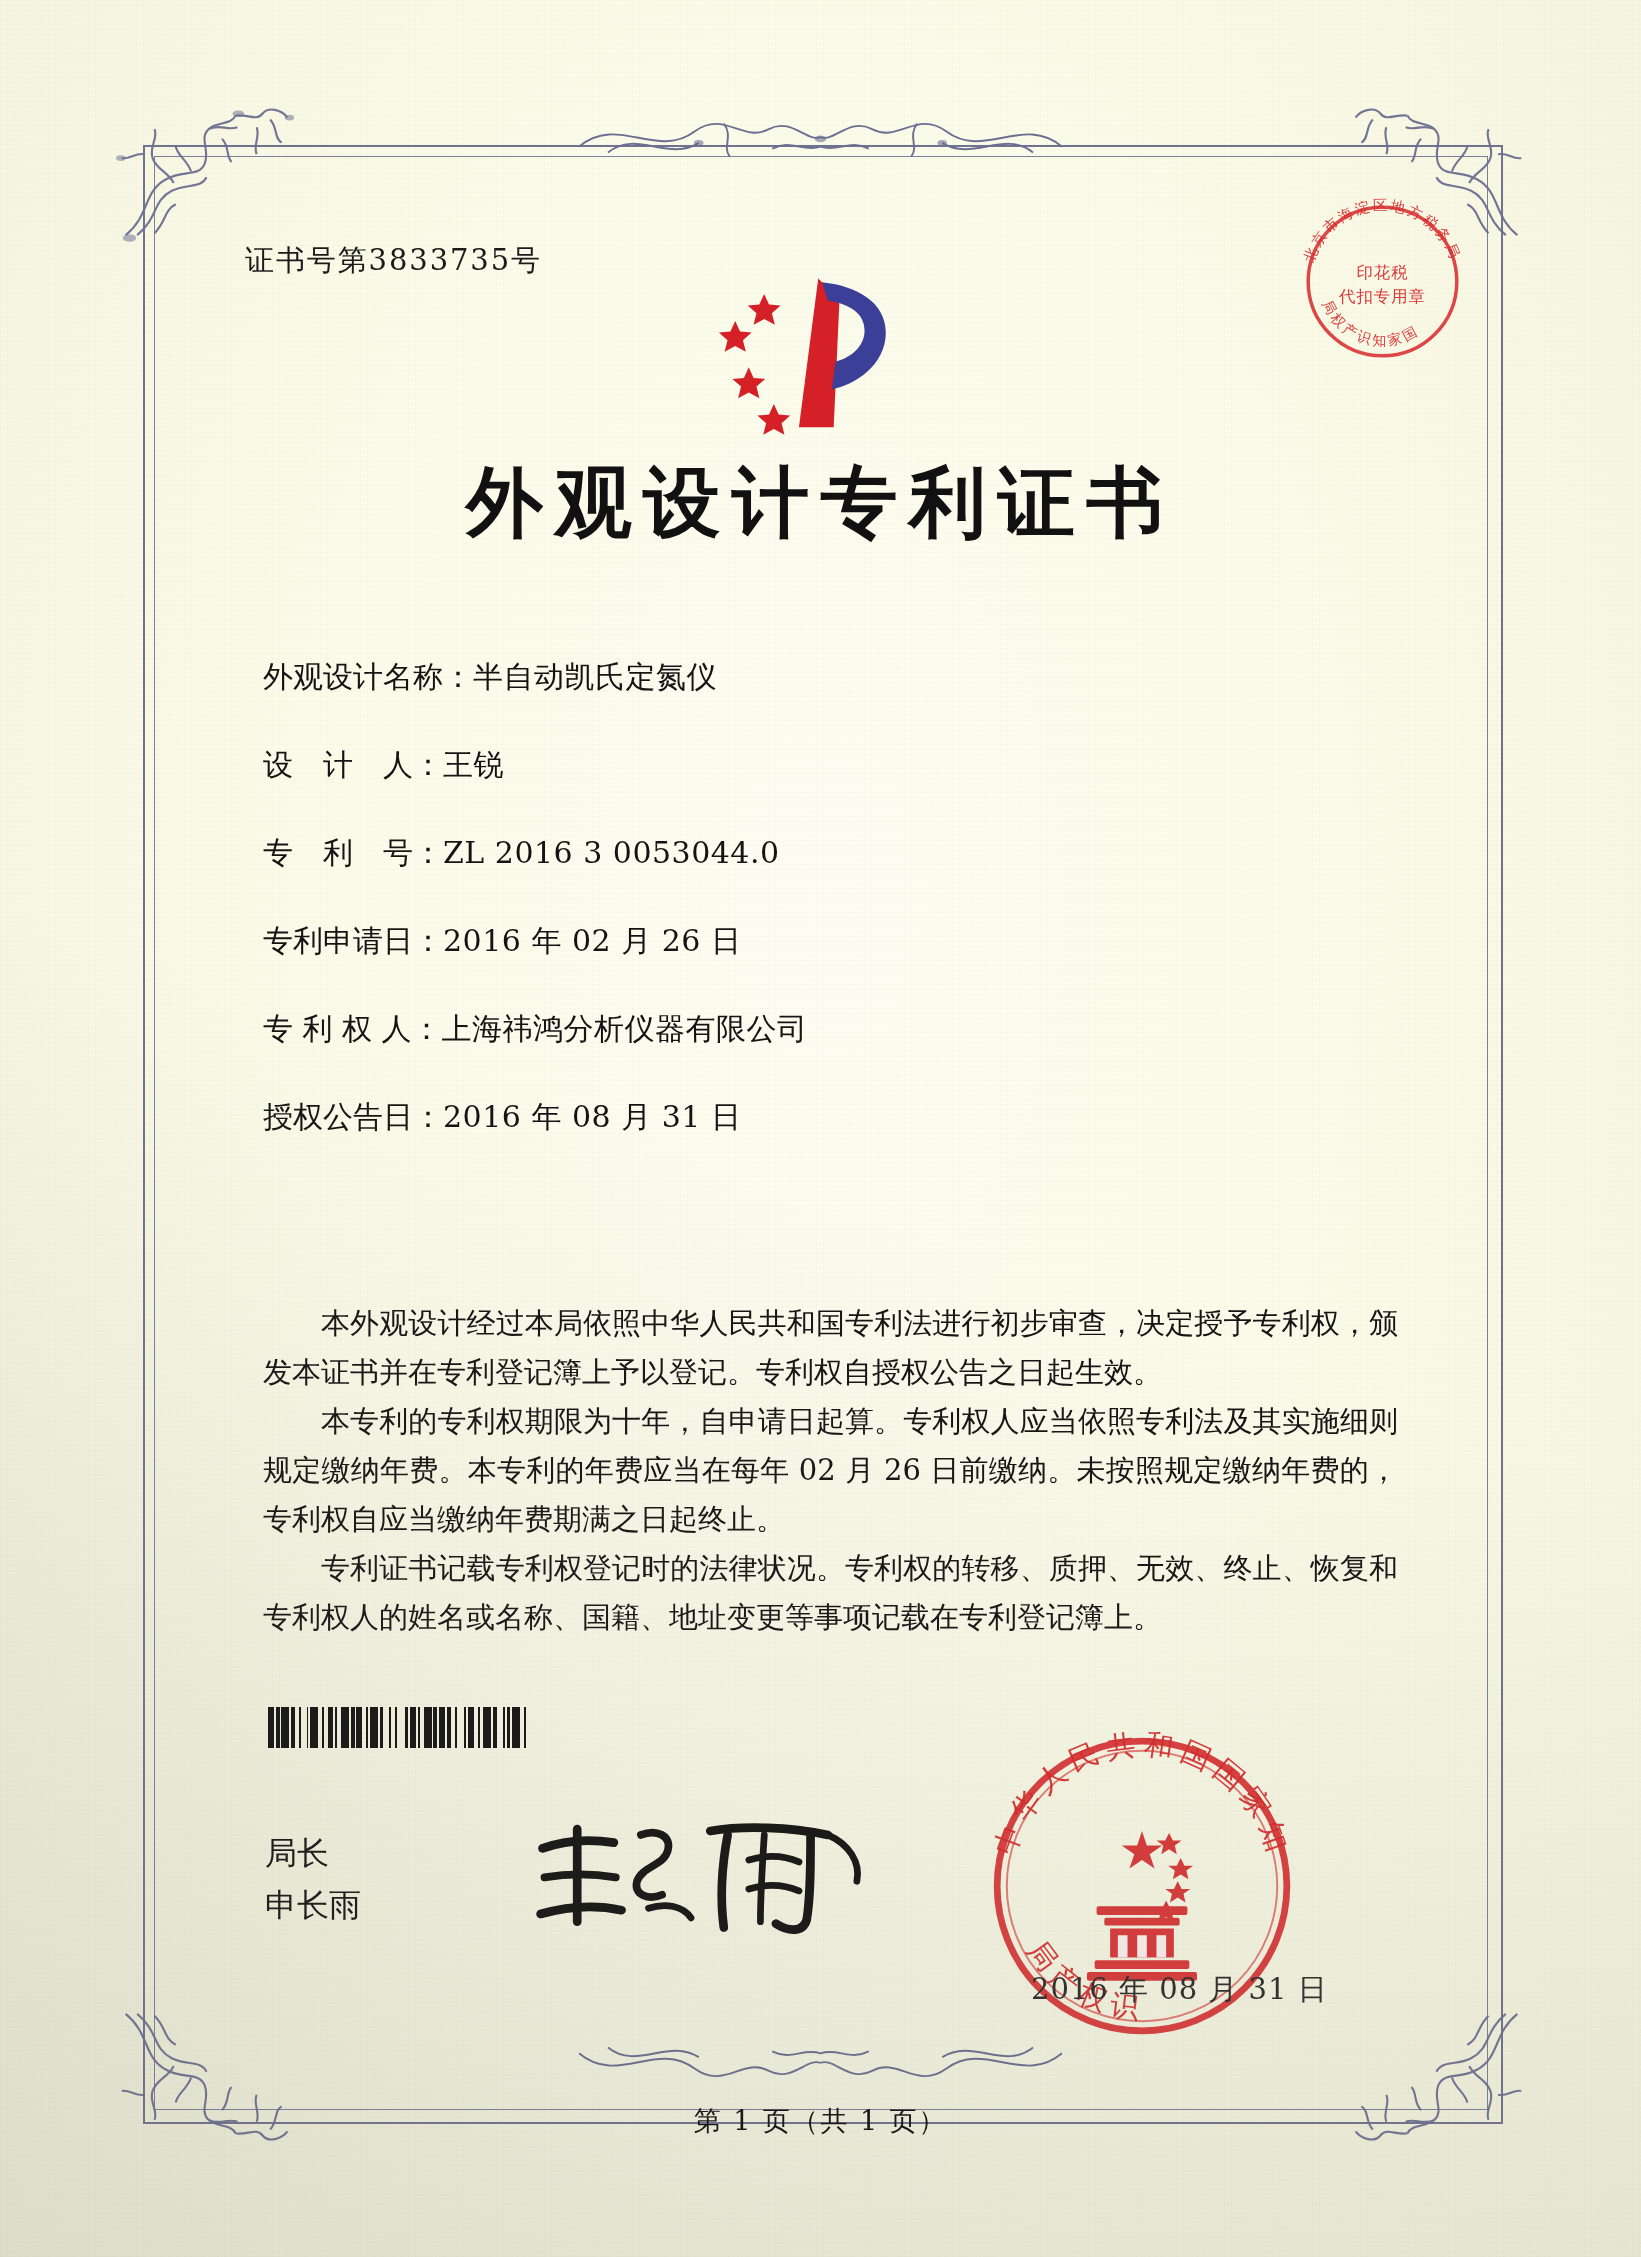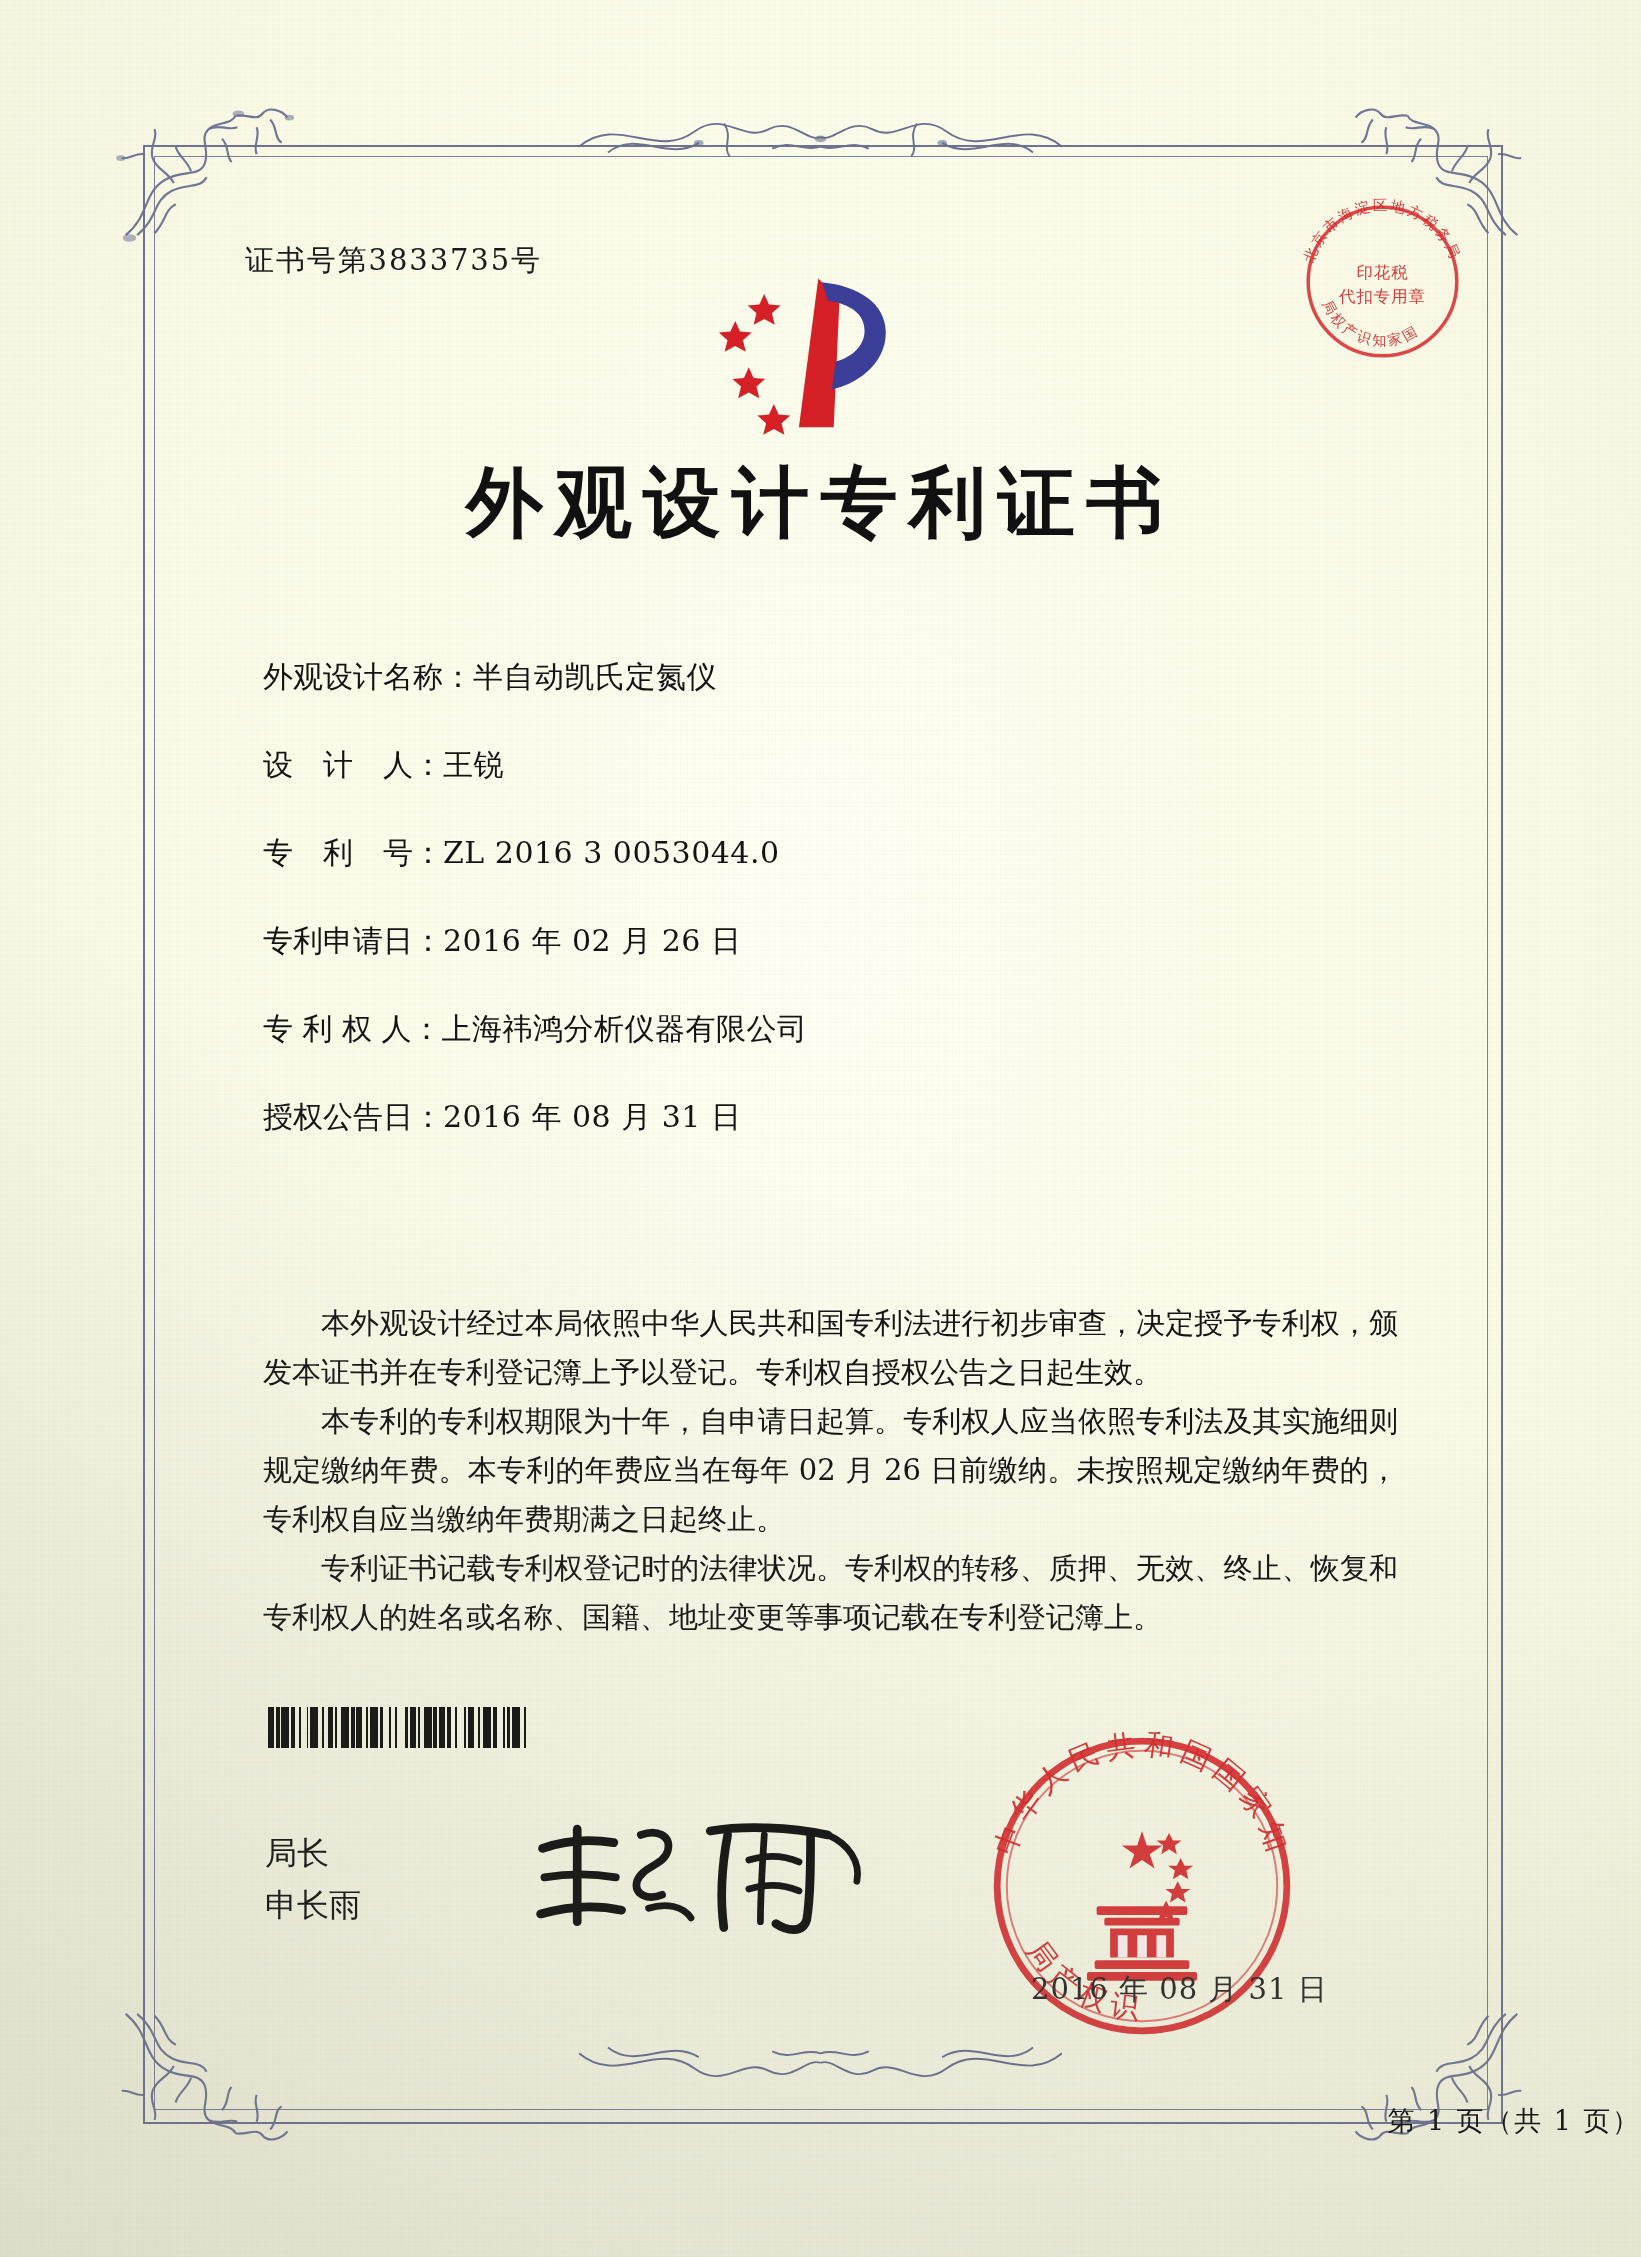--- a/index.html
+++ b/index.html
@@ -227,21 +227,21 @@
     color: #2b2b2b;
     font-family: "DejaVu Serif", serif;
     letter-spacing: 1px;
   }
 
   .page-no {
     position: absolute;
     left: 0;
     top: 2103px;
     width: 1641px;
-    text-align: right;
+    text-align: center;
     font-size: 27px;
     color: #191919;
     font-family: "DejaVu Serif", serif;
     letter-spacing: 1.9px;
   }
 </style>
 </head>
 <body>
 
 <div class="page">

